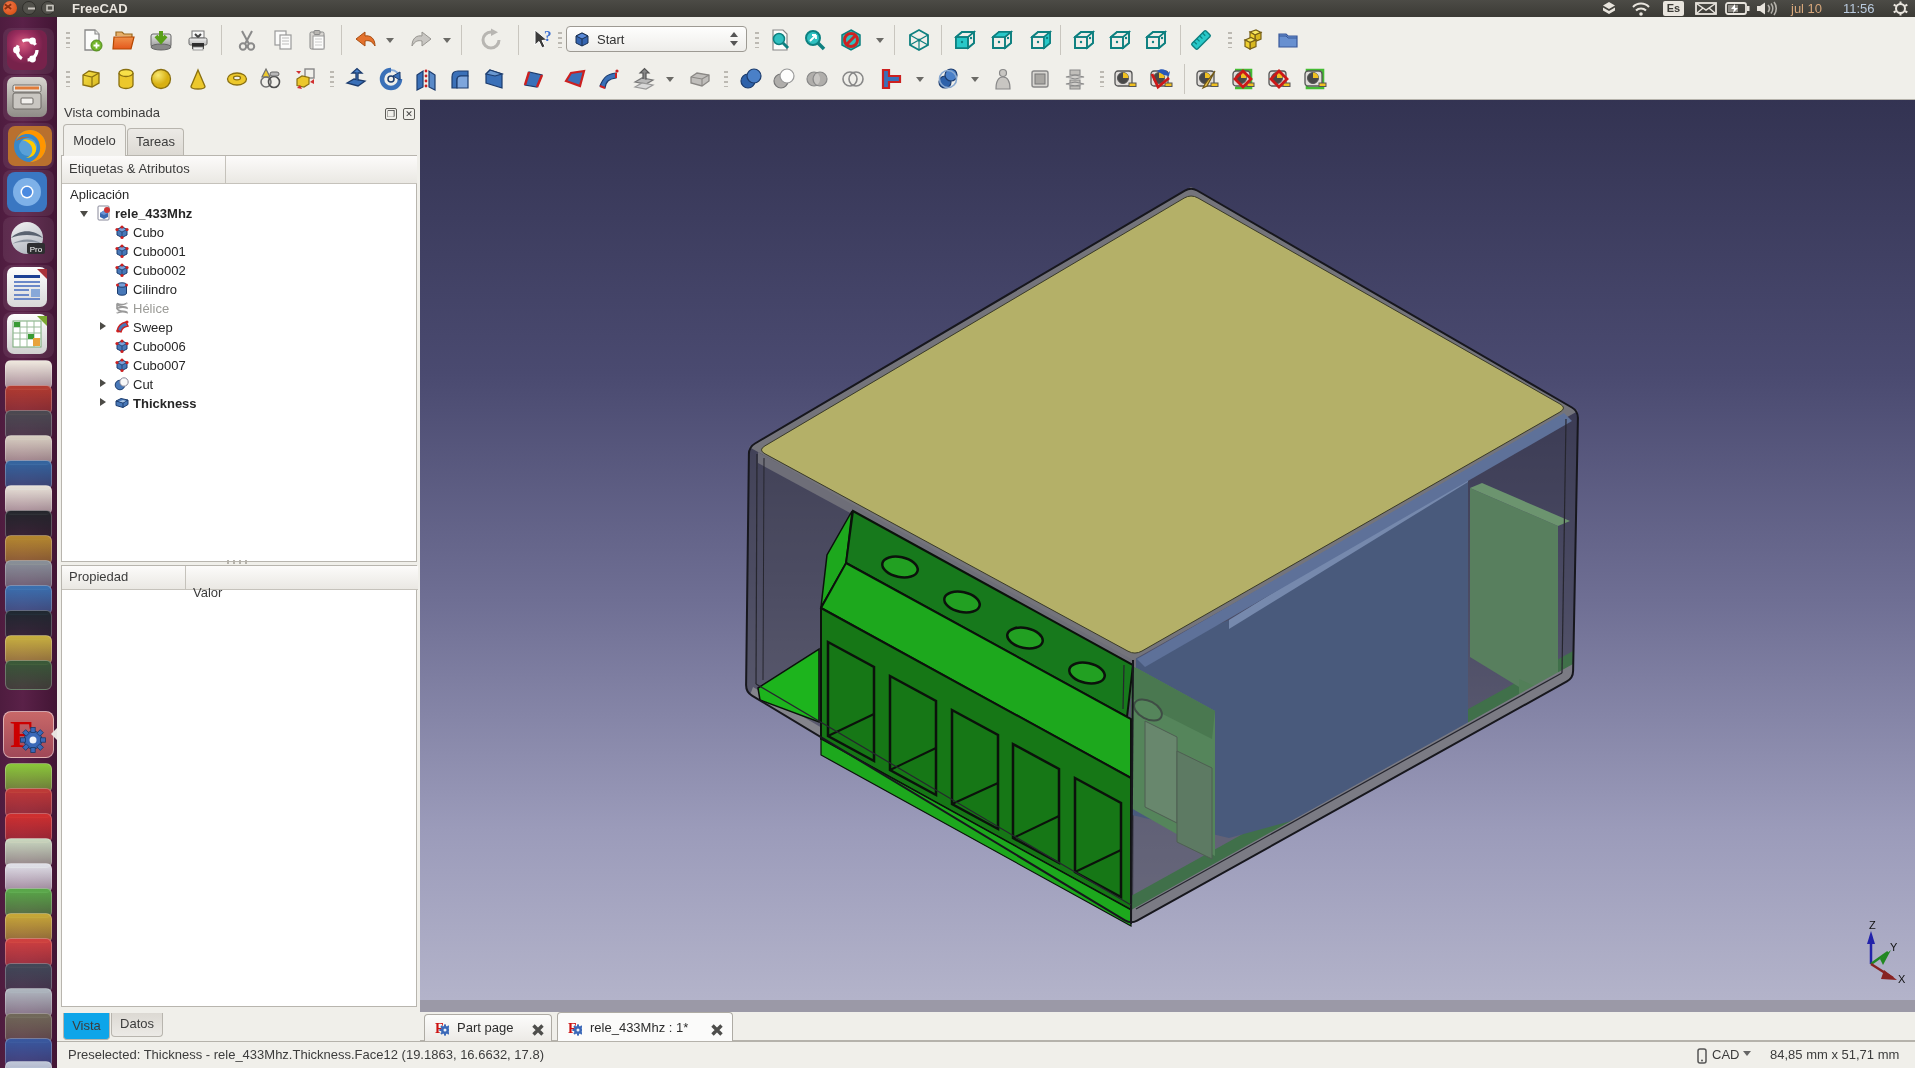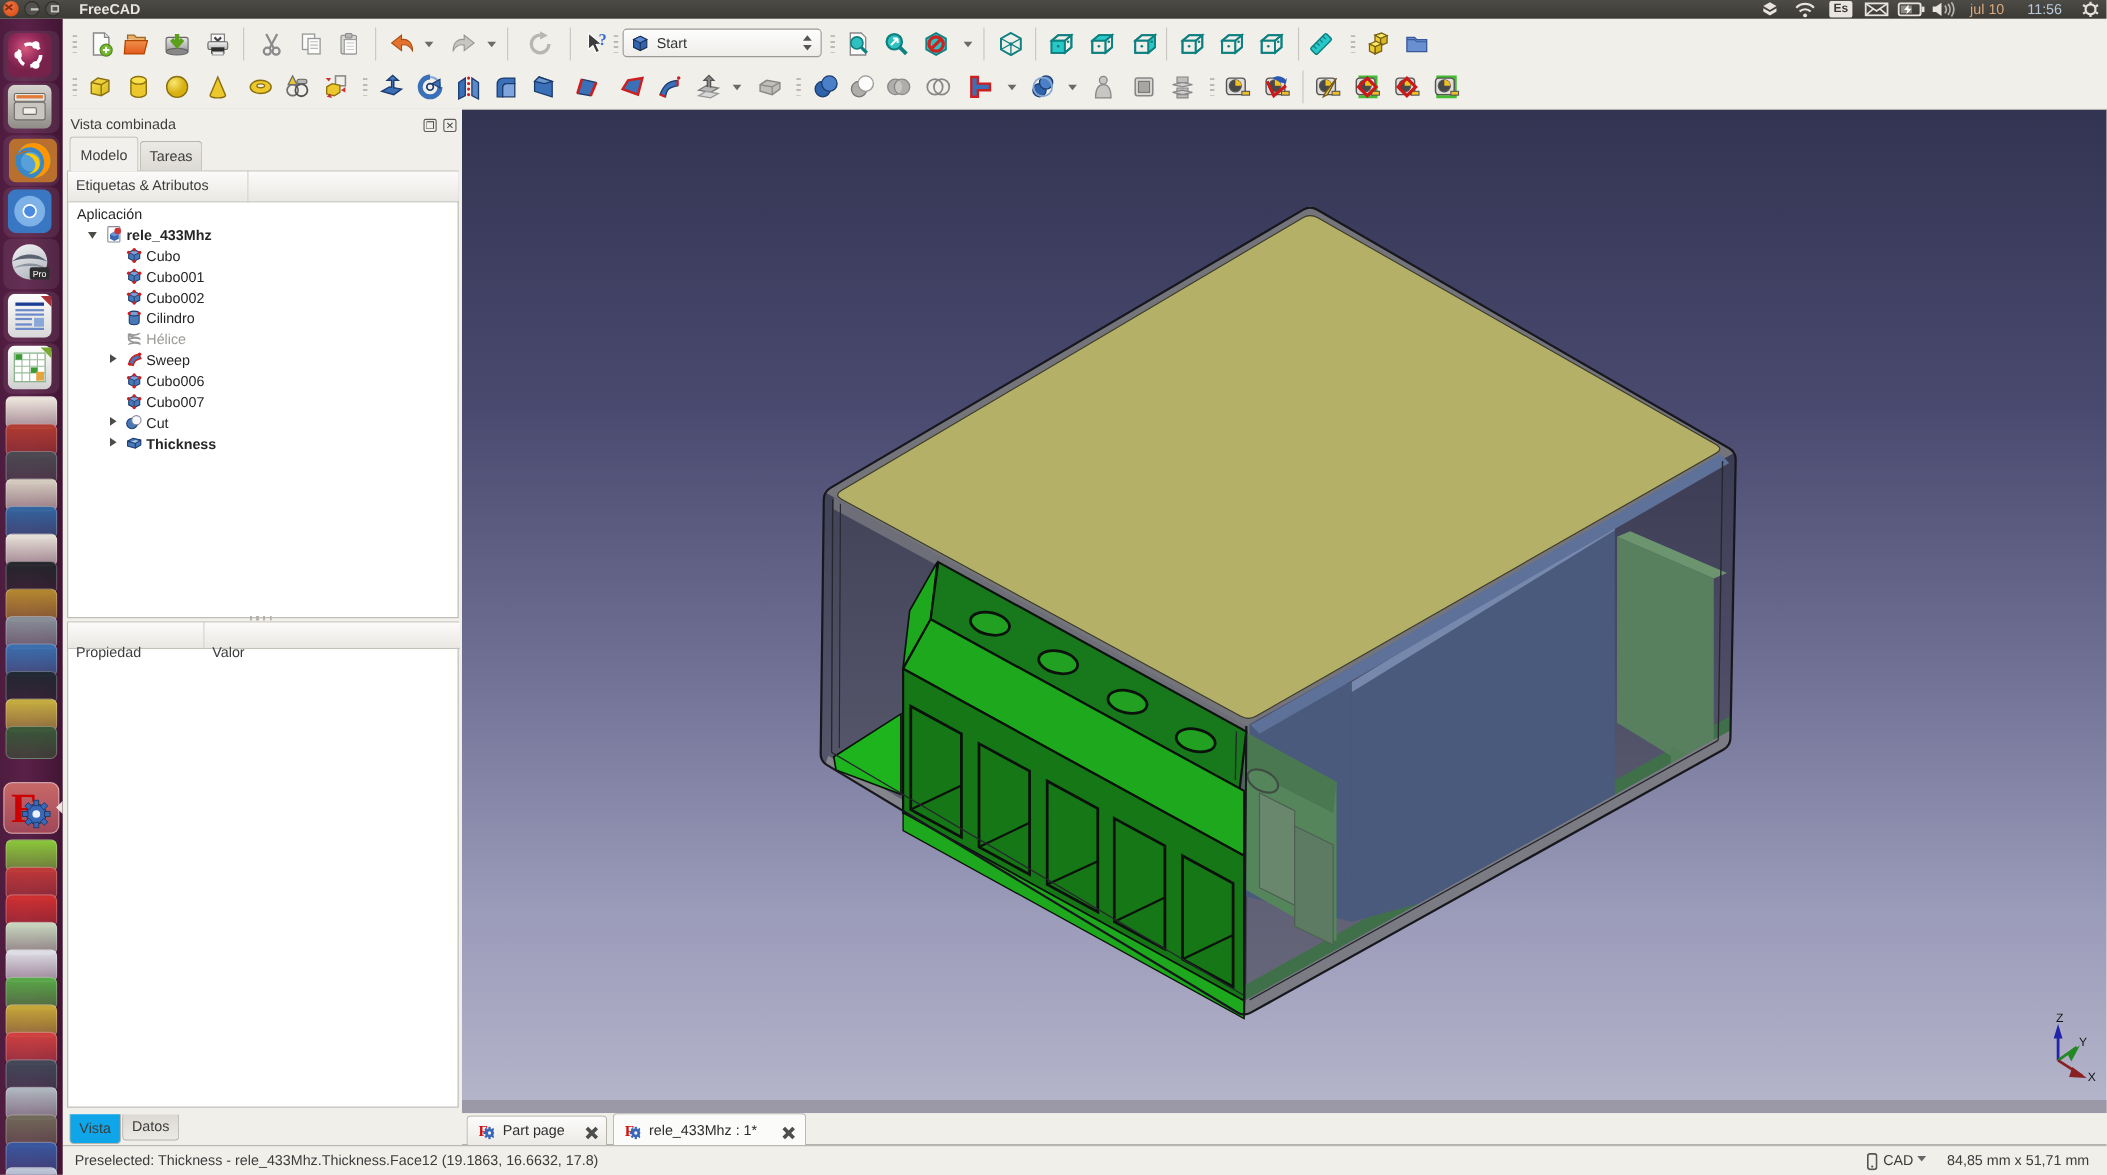--- a/index.html
+++ b/index.html
@@ -44,21 +44,21 @@
   background:linear-gradient(#fcfbfa,#eae8e3); border-right:1px solid #c5c2bb; border-bottom:1px solid #c5c2bb;
   font-size:13px; color:#3c3c3c; padding:5px 0 0 7px; }
 #lp-colhdr2 { position:absolute; left:164px; top:0px; width:191px; height:28px;
   background:linear-gradient(#fcfbfa,#eae8e3); border-bottom:1px solid #c5c2bb; }
 .trow { position:absolute; left:1px; height:19px; font-size:13px; color:#262626; white-space:nowrap; }
 .trow .lbl { position:absolute; top:2px; }
 #lp-propframe { position:absolute; left:4px; top:466px; width:356px; height:442px;
   border:1px solid #b8b5ae; background:#ffffff; }
 #ph1 { position:absolute; left:0; top:0; width:124px; height:24px;
   background:linear-gradient(#fcfbfa,#eae8e3); border-right:1px solid #c5c2bb; border-bottom:1px solid #c5c2bb;
-  font-size:13px; color:#3c3c3c; padding:19px 0 0 7px;}
+  font-size:13px; color:#3c3c3c; padding:3px 0 0 7px;}
 #ph2 { position:absolute; left:124px; top:0; width:232px; height:24px;
   background:linear-gradient(#fcfbfa,#eae8e3); border-bottom:1px solid #c5c2bb;
   font-size:13px; color:#3c3c3c; padding:19px 0 0 7px;}
 
 #viewport { position:absolute; left:420px; top:99px; width:1495px; height:913px;
   background:linear-gradient(#333352, #4a4a70 30%, #6f6f94 55%, #9b9bba 80%, #b5b5cb 100%); }
 #tabbar { position:absolute; left:420px; top:1012px; width:1495px; height:29px; background:#f0efea;
   border-bottom:1px solid #b5b2ab;}
 .vtab { position:absolute; top:0px; height:29px; font-size:13px; color:#2d2d2d; }
 #statusbar { position:absolute; left:57px; top:1041px; width:1858px; height:27px;

